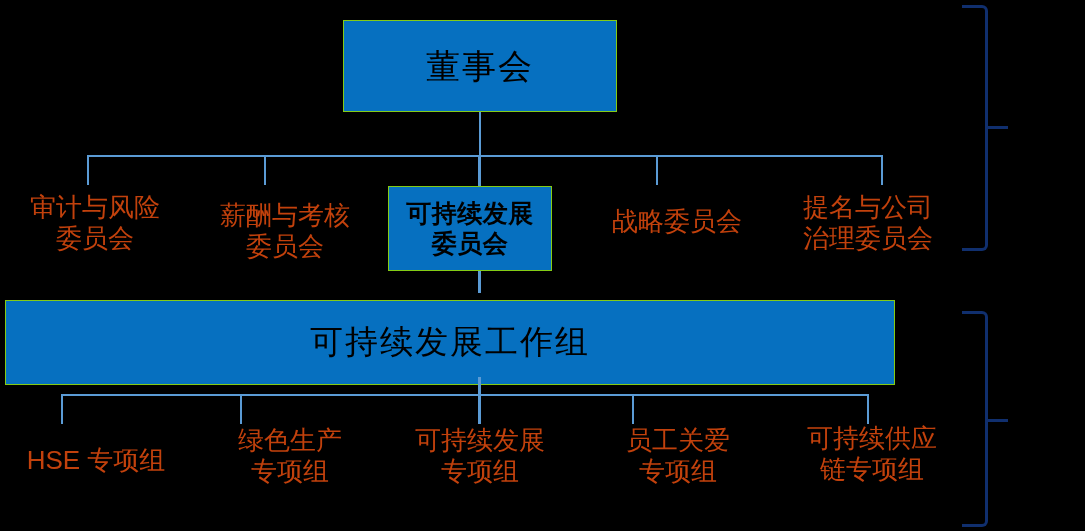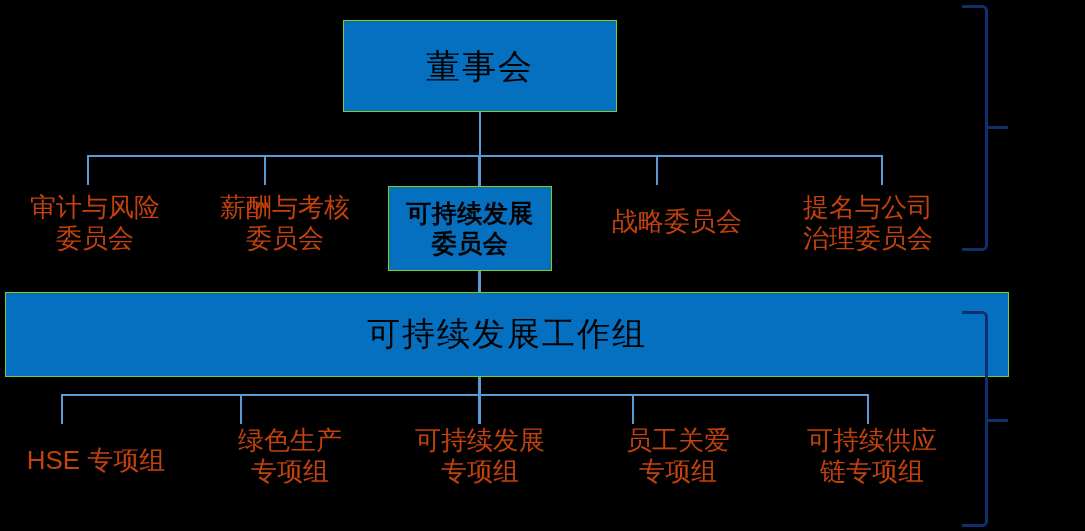--- a/index.html
+++ b/index.html
@@ -42,22 +42,22 @@
     left: 388px;
     top: 186px;
     width: 164px;
     height: 85px;
     font-size: 25px;
     font-weight: bold;
     letter-spacing: 0.5px;
   }
   #workgroup-box {
     left: 5px;
-    top: 292px;
-    width: 1004px;
+    top: 300px;
+    width: 890px;
     height: 85px;
     font-size: 33px;
     letter-spacing: 2px;
   }
 
   
   .dim-label {
     position: absolute;
     color: #c2410c;
     text-align: center;
@@ -101,21 +101,21 @@
   <div class="line hline" style="left:87px; top:155px; width:796px;"></div>
   <div class="line vline" style="left:87px; top:155px; height:30px;"></div>
   <div class="line vline" style="left:264px; top:155px; height:30px;"></div>
   <div class="line vline-strong" style="left:478px; top:155px; height:32px;"></div>
   <div class="line vline" style="left:656px; top:155px; height:30px;"></div>
   <div class="line vline" style="left:881px; top:155px; height:30px;"></div>
 
   <div class="dim-label" style="left:10px; top:192px; width:170px;">审计与风险
 委员会</div>
 
-  <div class="dim-label" style="left:200px; top:192px; width:170px;">薪酬与考核
+  <div class="dim-label" style="left:200px; top:200px; width:170px;">薪酬与考核
 委员会</div>
 
   <div id="sustain-committee-box" class="box">可持续发展
 委员会</div>
 
   <div class="dim-label" style="left:588px; top:206px; width:178px;">战略委员会</div>
 
   <div class="dim-label" style="left:782px; top:192px; width:172px;">提名与公司
 治理委员会</div>
 
@@ -135,21 +135,21 @@
 
   <div class="dim-label" style="left:202px; top:425px; width:176px;text-align:center;">绿色生产
 专项组</div>
 
   <div class="dim-label" style="left:392px; top:425px; width:176px;">可持续发展
 专项组</div>
 
   <div class="dim-label" style="left:590px; top:425px; width:176px;">员工关爱
 专项组</div>
 
-  <div class="dim-label" style="left:784px; top:425px; width:176px;">可持续供应
+  <div class="dim-label" style="left:784px; top:425px; width:176px;font-family:Liberation Mono, monospace;">可持续供应
 链专项组</div>
 
   <div class="bracket" style="left:962px; top:5px; width:26px; height:246px;"></div>
   <div class="bracket-tick" style="left:988px; top:126px; width:20px;"></div>
 
   <div class="bracket" style="left:962px; top:311px; width:26px; height:216px;"></div>
   <div class="bracket-tick" style="left:988px; top:419px; width:20px;"></div>
 
 </div>
 

